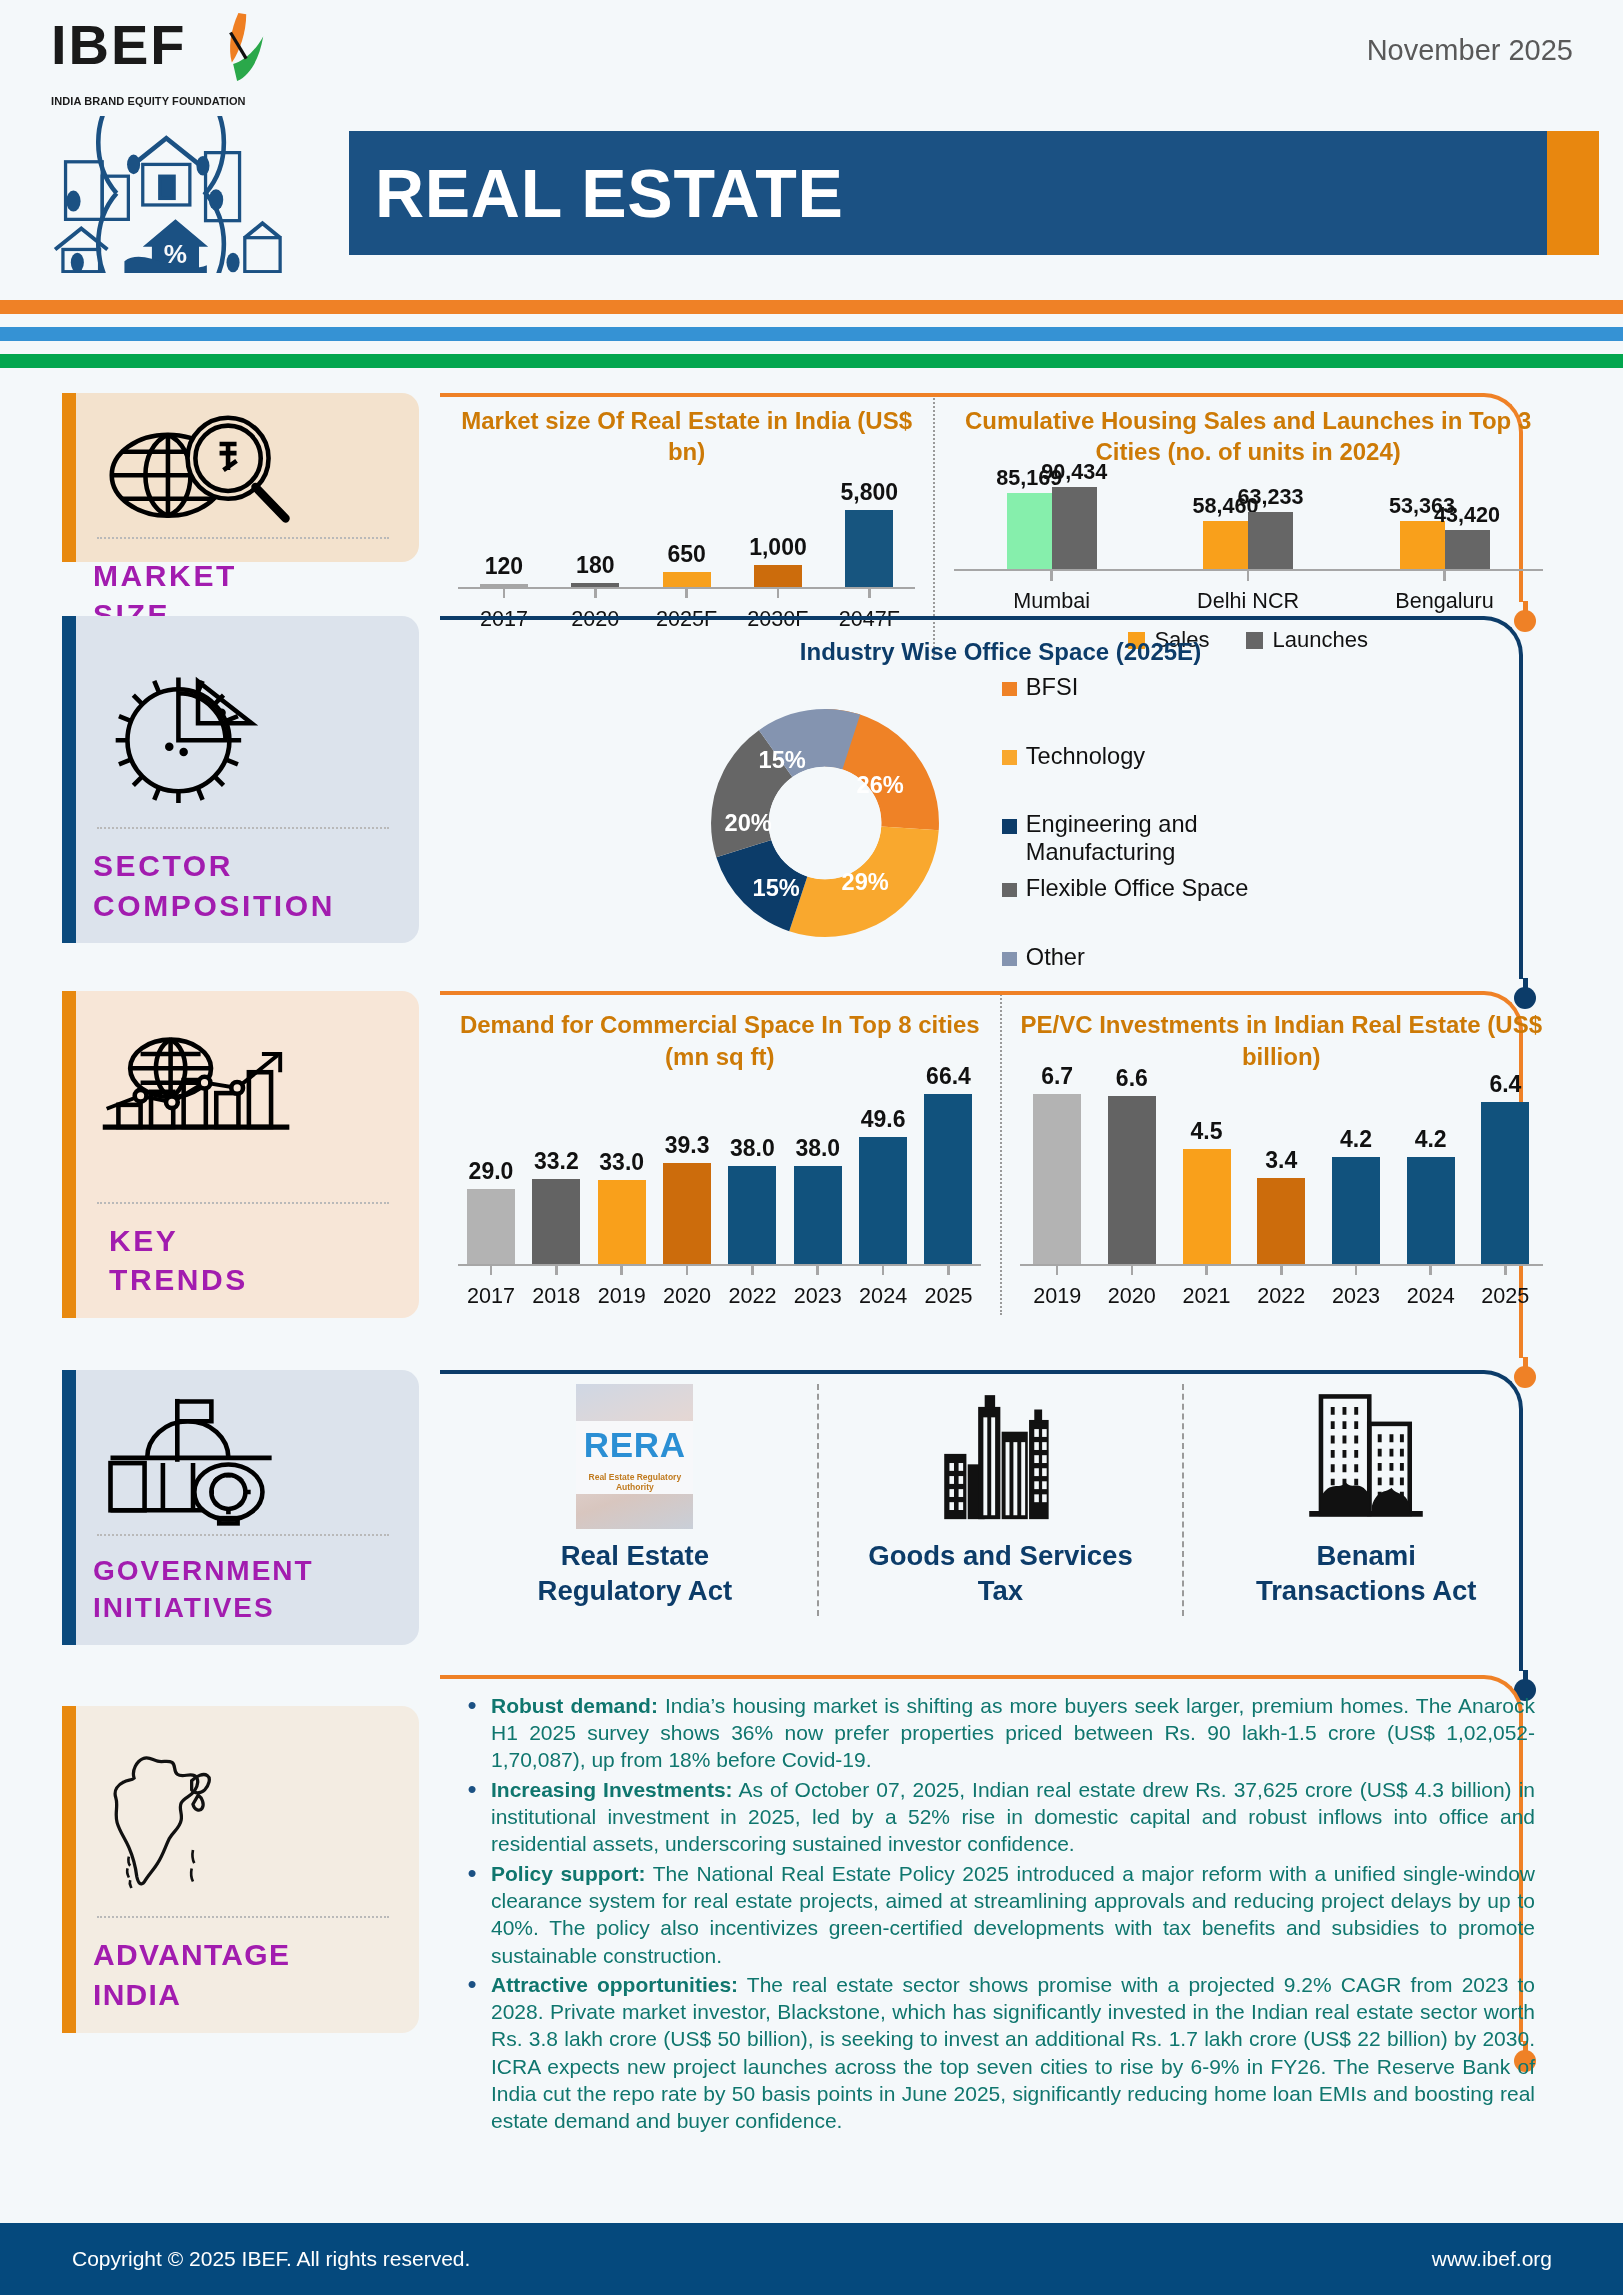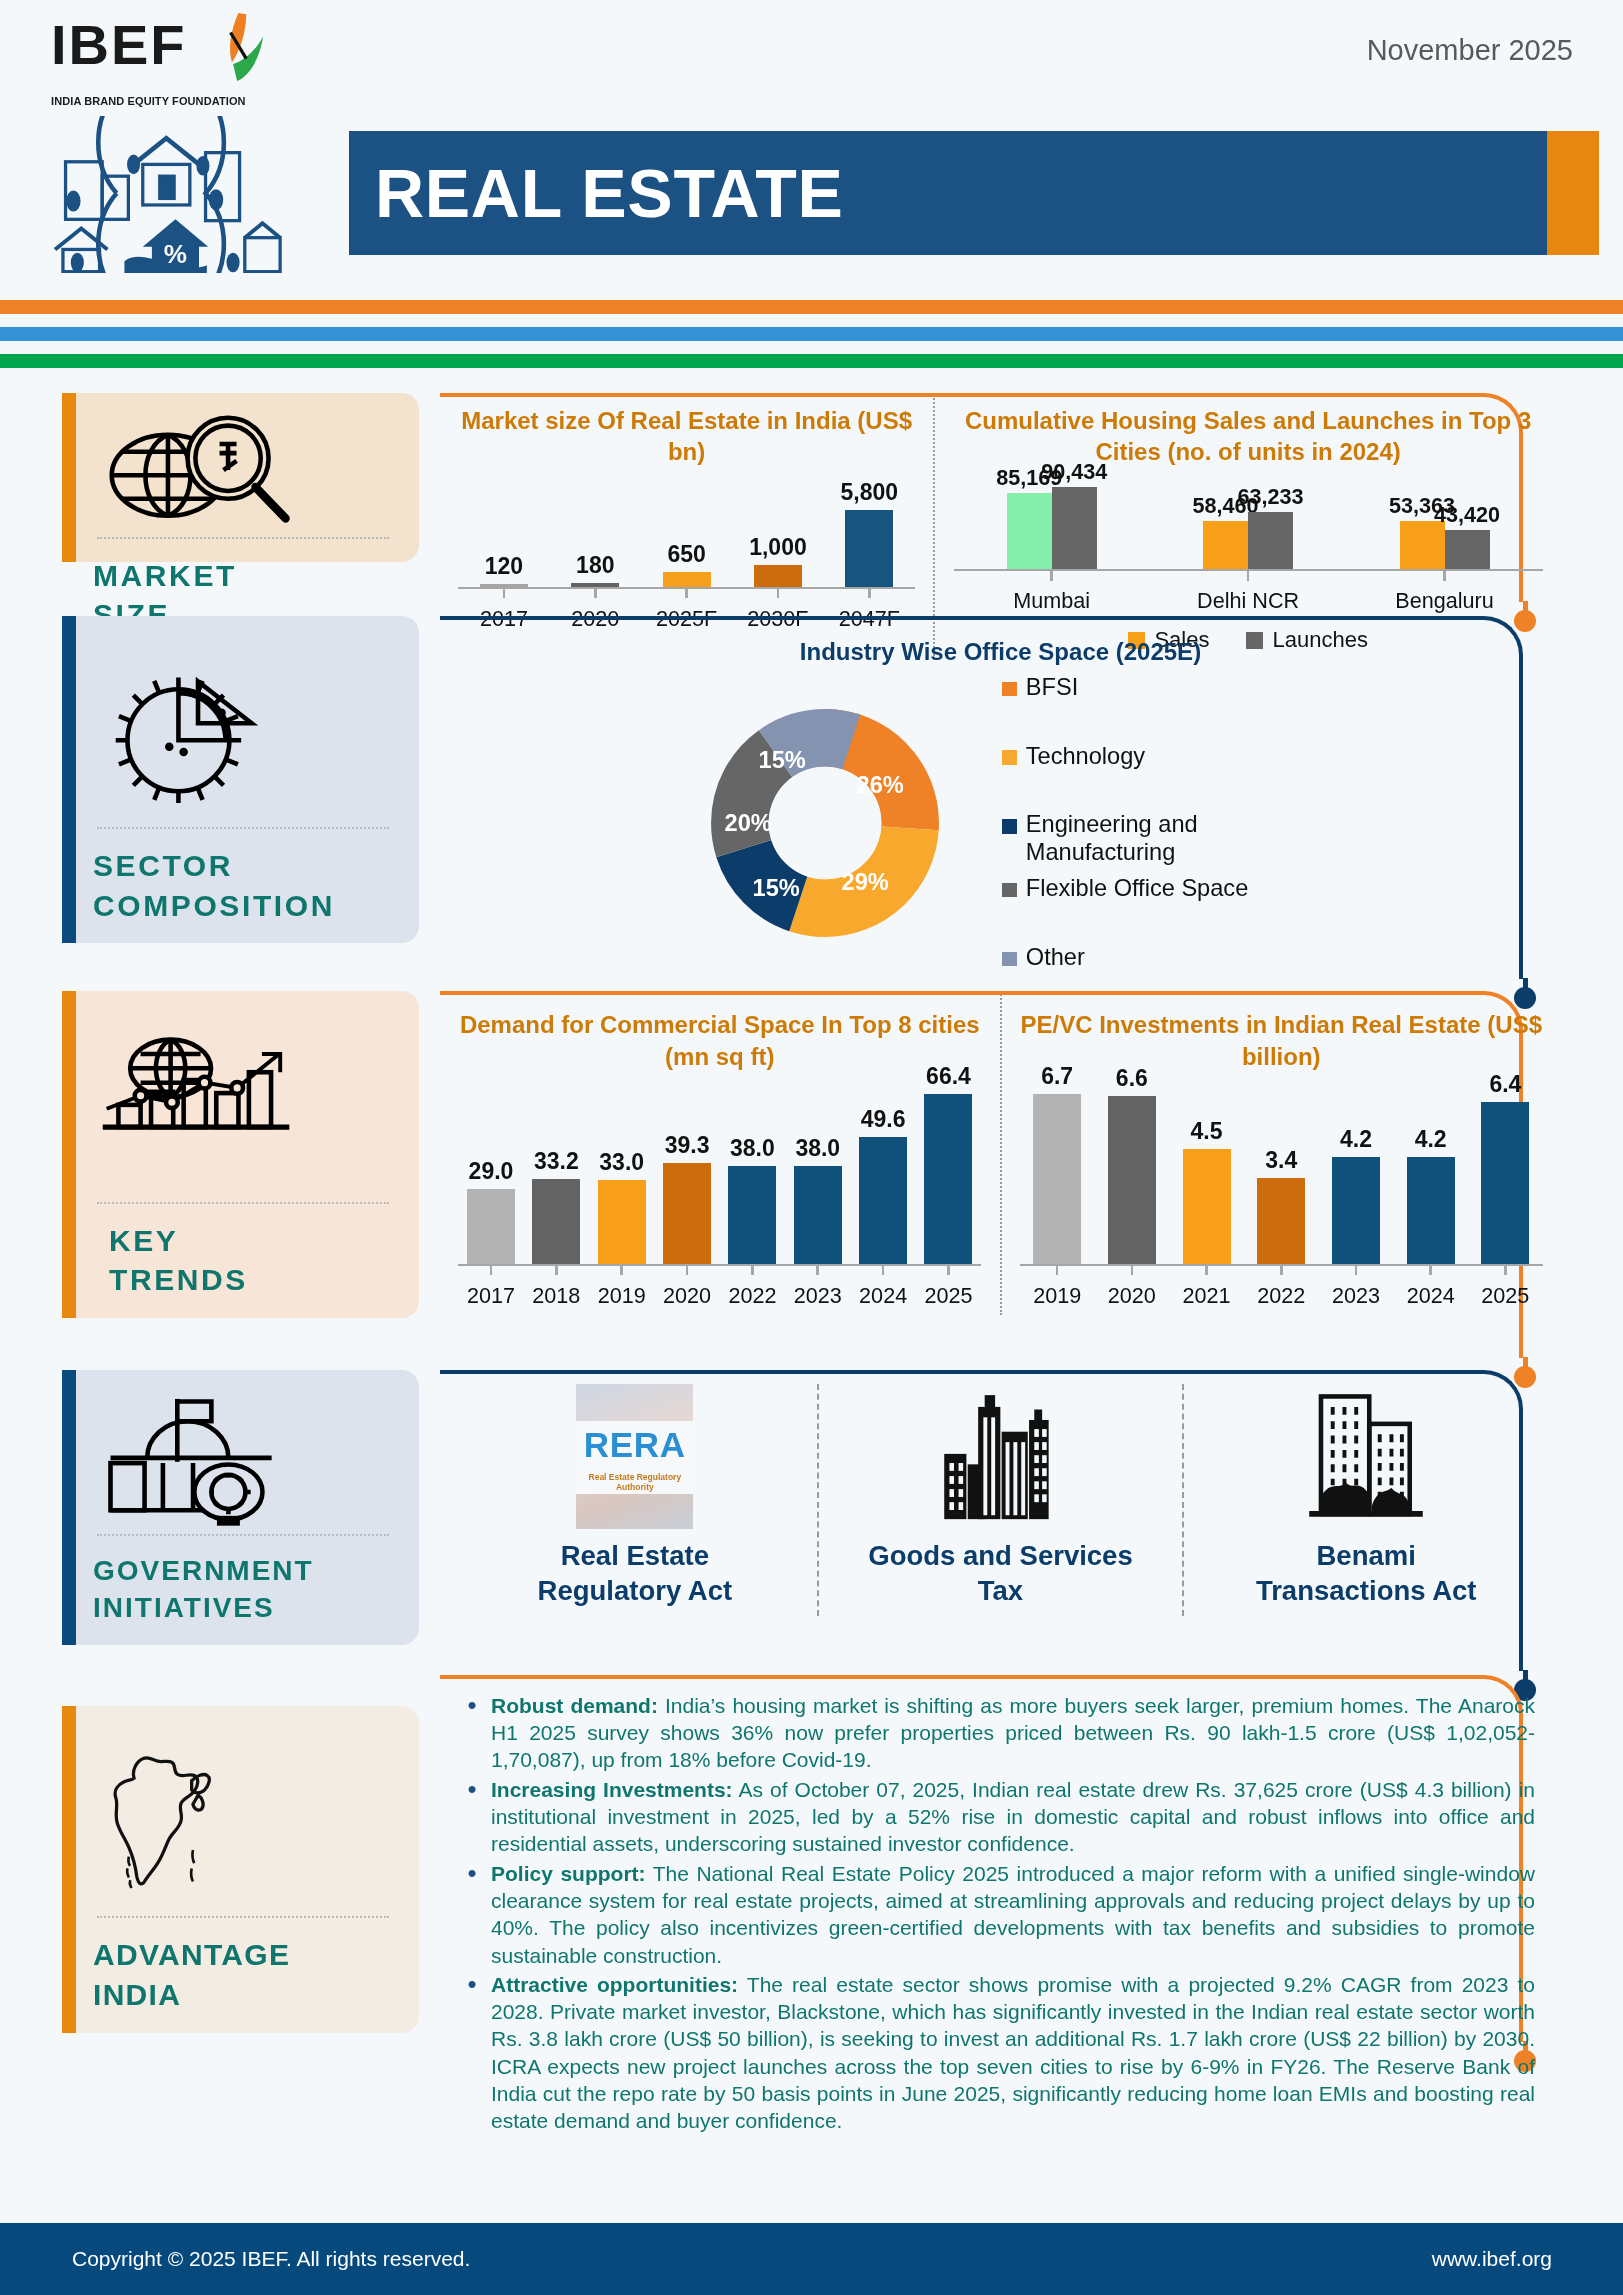--- a/index.html
+++ b/index.html
@@ -42,21 +42,21 @@
   }
   .label-card.tan{background:#f3e2cd;}
   .label-card.tan2{background:#f7e6d7;}
   .label-card.tan3{background:#f3ece2;}
   .label-card.blue{background:#dce3ec;}
   .label-bar{position:absolute;left:0;top:0;bottom:0;width:14.4px;}
   .bar-orange{background:#e8890f;}
   .bar-navy{background:#0b4a7d;}
   .icon-slot{height:151px;display:flex;align-items:center;justify-content:flex-start;padding-left:6.5px;}
   .divider-dot{border-top:2.6px dotted #b9b9b9;margin:3.9px 3.9px 17px 3.9px;}
-  .label-title{font-size:30px;font-weight:700;letter-spacing:2.6px;color:#0f766e;line-height:1.32;}
+  .label-title{font-size:30px;font-weight:700;letter-spacing:2.6px;color:#a21caf;line-height:1.32;}
 
   
   .panel{position:relative;flex:1;margin-left:21px;margin-right:63px;}
   .panel-frame{position:absolute;left:0;right:38px;top:0;bottom:0;pointer-events:none;}
   .panel-frame .edge{
     position:absolute;left:0;right:0;top:0;bottom:0;
     border-top:4.6px solid var(--bc);
     border-right:4.6px solid var(--bc);
     border-top-right-radius:39px;
   }

